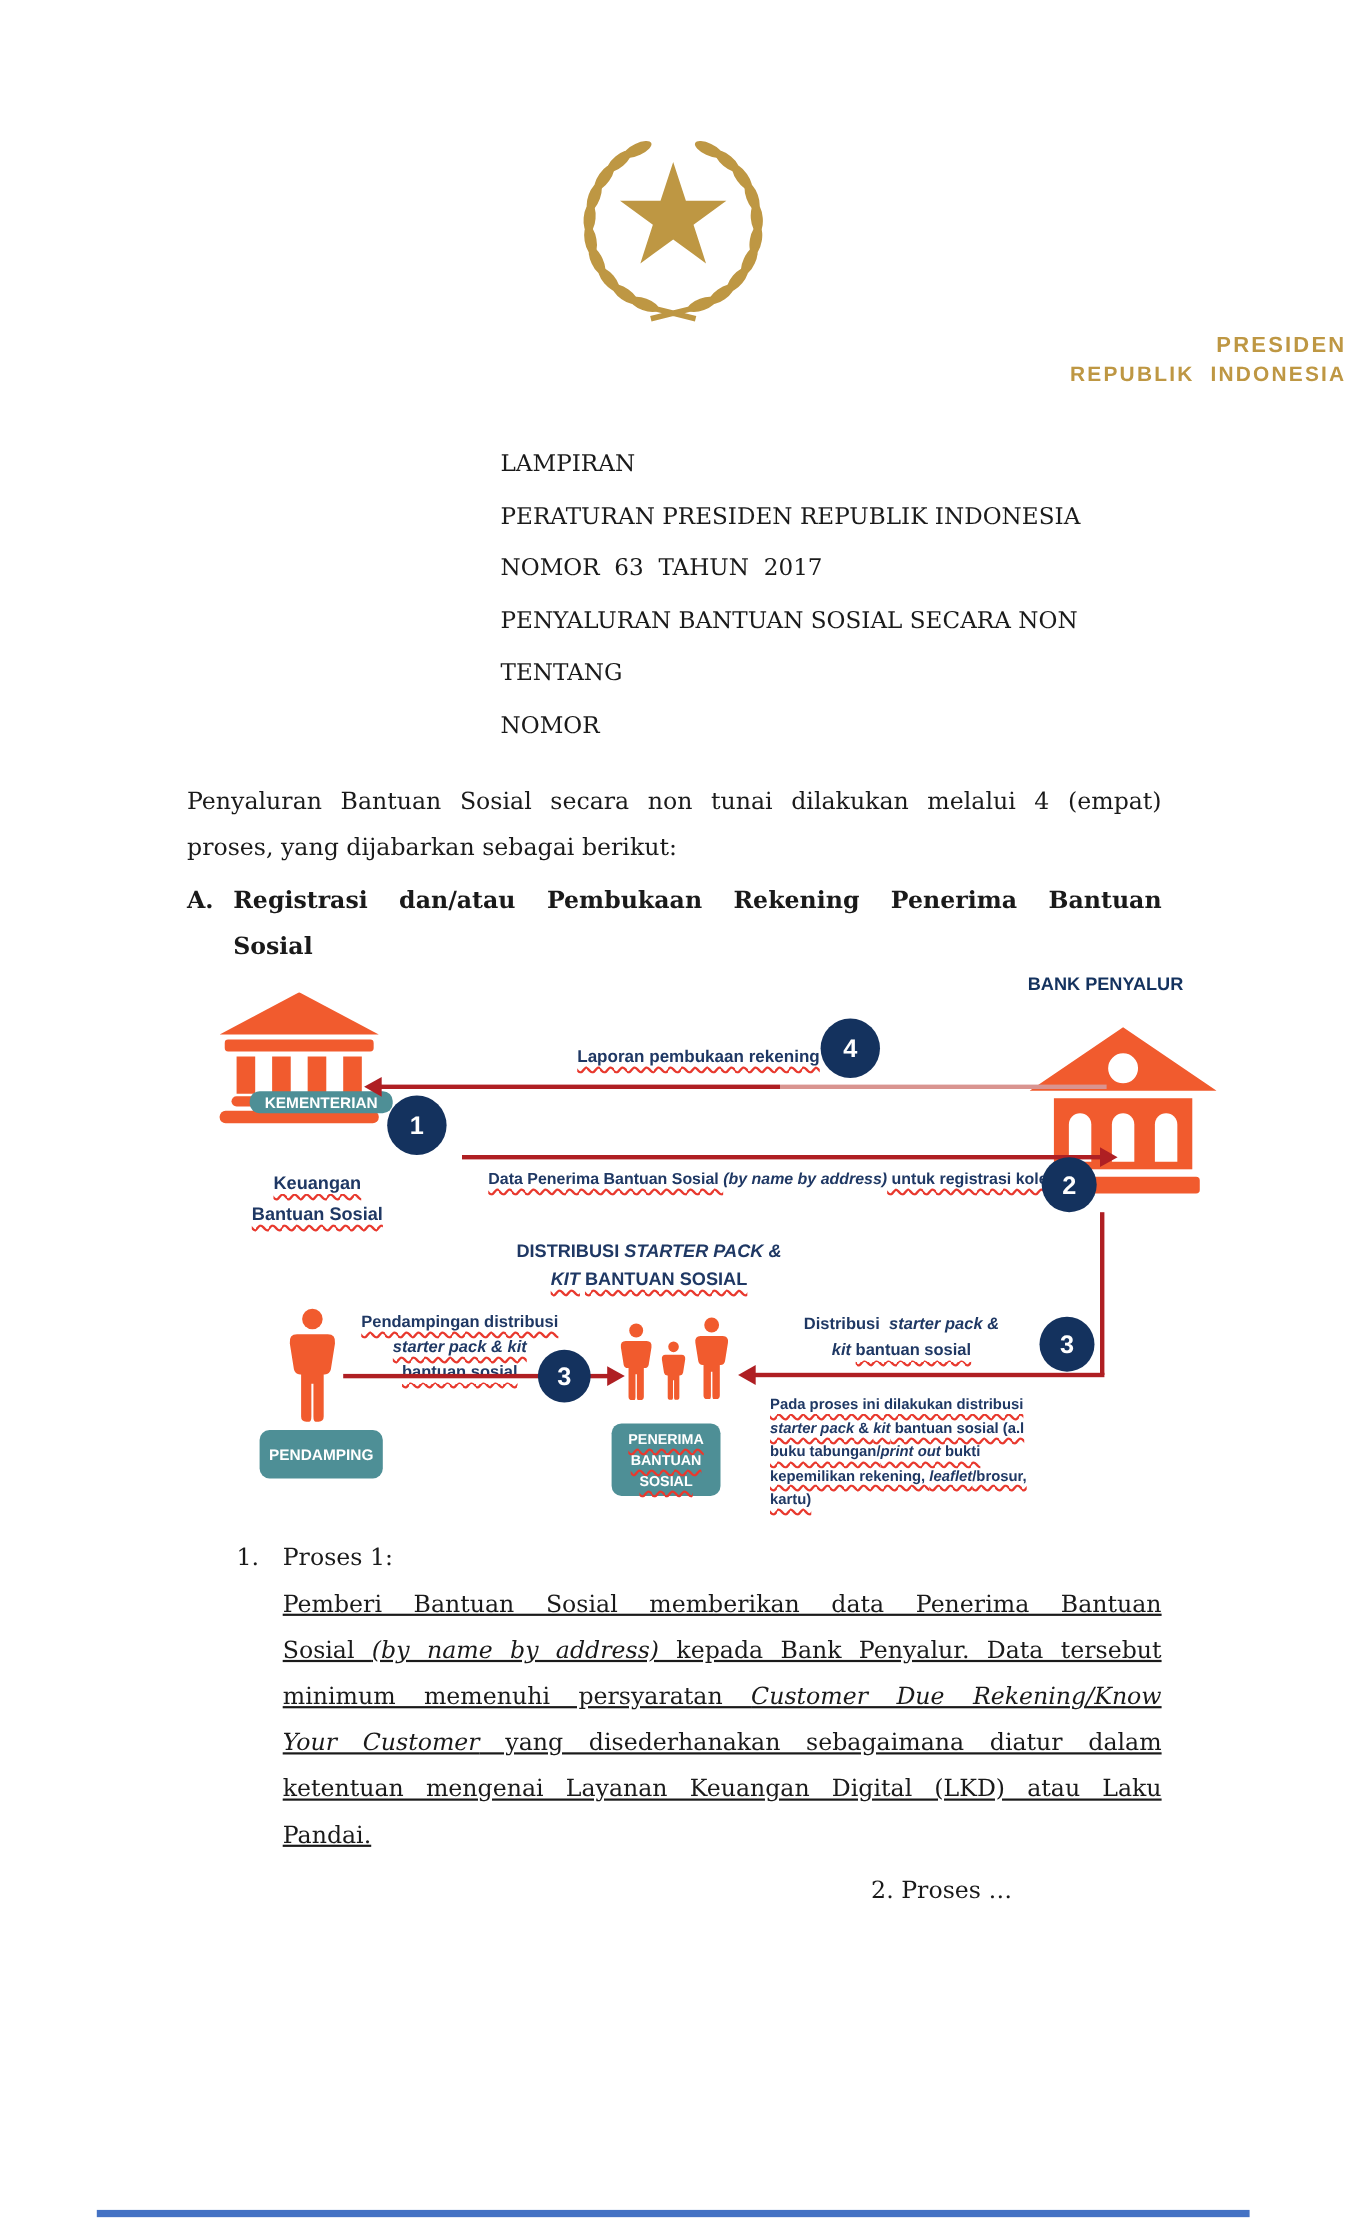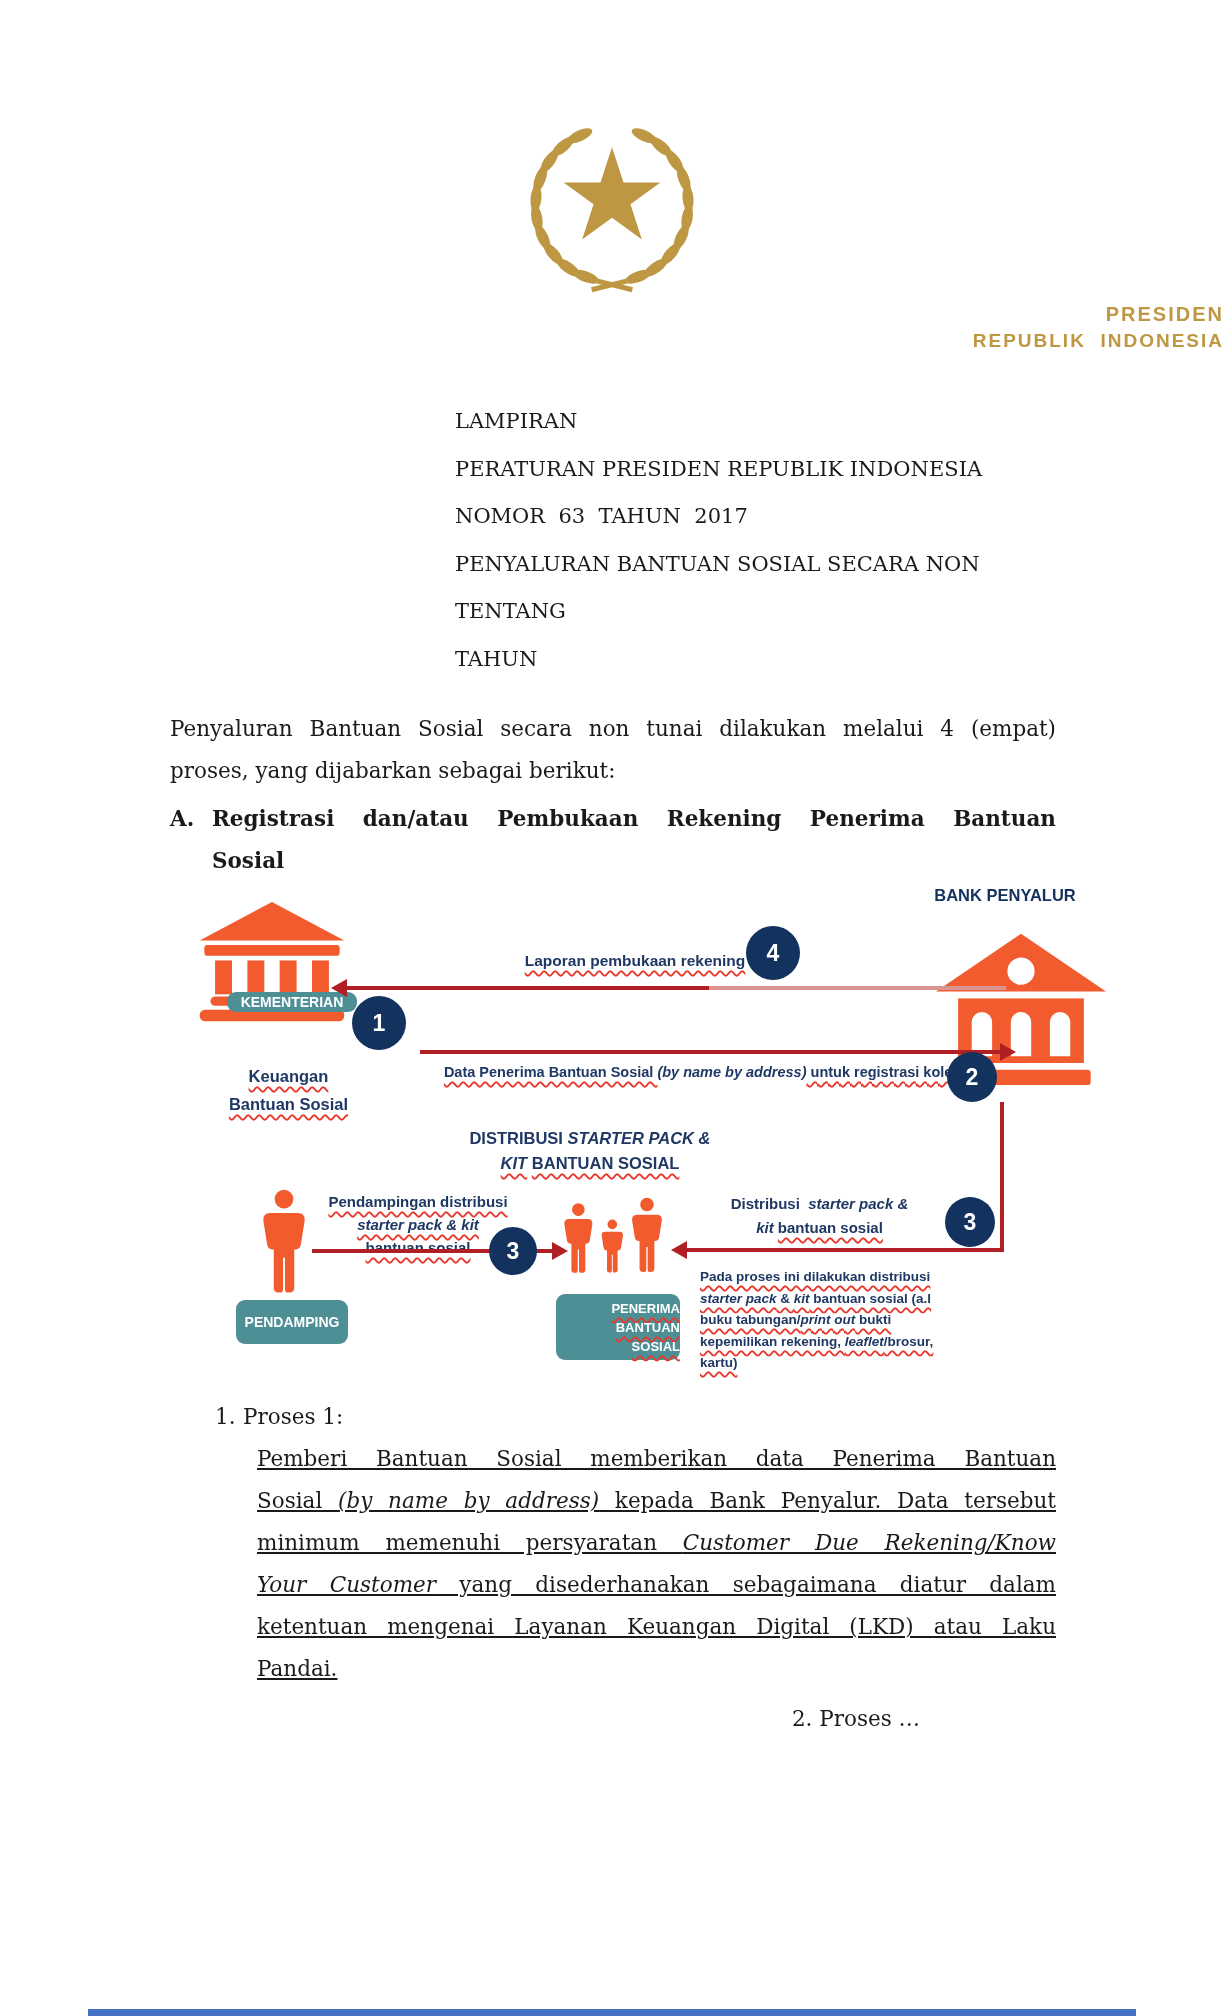--- a/index.html
+++ b/index.html
@@ -72,21 +72,21 @@
   </svg>
   <div class="abs gold-title" style="top:303px;font-size:20px;letter-spacing:2px;">PRESIDEN</div>
   <div class="abs gold-title" style="top:330px;font-size:19px;letter-spacing:2px;">REPUBLIK  INDONESIA</div>
 
   <div class="abs" style="left:455px;top:398px;width:600px;">
     <div class="lamp-line">LAMPIRAN</div>
     <div class="lamp-line">PERATURAN PRESIDEN REPUBLIK INDONESIA</div>
     <div class="lamp-line">NOMOR  63  TAHUN  2017</div>
     <div class="lamp-line">PENYALURAN BANTUAN SOSIAL SECARA NON</div>
     <div class="lamp-line">TENTANG</div>
-    <div class="lamp-line">TAHUN</div>
+    <div class="lamp-line">NOMOR</div>
   </div>
 
   <div class="abs doc" style="left:170px;top:708px;width:886px;">
       <div class="tline just"><span>Penyaluran Bantuan Sosial secara non tunai dilakukan melalui 4 (empat)</span></div>
       <div class="tline"><span>proses, yang dijabarkan sebagai berikut:</span></div>
     </div>
 
   <div class="abs doc bold" style="left:170px;top:798px;">A.</div>
   <div class="abs doc bold" style="left:212px;top:798px;width:844px;">
       <div class="tline just"><span>Registrasi dan/atau Pembukaan Rekening Penerima Bantuan</span></div>
@@ -163,40 +163,40 @@
     <defs>
       <g id="persn">
         <circle fill="#F15B2E" cx="30" cy="11" r="10"></circle>
         <path fill="#F15B2E" d="M15,26 H45 Q53,26 52,35 L48,60 Q47,65 42,65 L41,65 V106 Q41,111 36,111 H33 Q31,111 31,106 V74 H29 V106 Q29,111 27,111 H24 Q19,111 19,106 V65 H18 Q13,65 12,60 L8,35 Q7,26 15,26 Z"></path>
       </g>
     </defs>
     <use href="#persn" transform="translate(2,10) scale(0.92)"></use>
     <use href="#persn" transform="translate(58,34) scale(0.70)"></use>
     <use href="#persn" transform="translate(100,2) scale(0.98)"></use>
   </svg>
-  <div class="abs tealbox" style="left:556px;top:1294px;width:124px;height:66px;font-size:13px;line-height:19px;align-items:flex-end;">
+  <div class="abs tealbox" style="left:556px;top:1294px;width:99px;height:66px;font-size:13px;line-height:19px;">
       <div class="tline"><span class="sq">PENERIMA</span></div>
       <div class="tline"><span class="sq">BANTUAN</span></div>
       <div class="tline"><span class="sq">SOSIAL</span></div>
     </div>
 
   <div class="abs dlab ctr" style="left:702px;top:1192px;width:235px;font-size:15px;line-height:24px;">
       <div class="tline"><span>Distribusi  </span><span class="it">starter pack &amp;</span></div>
       <div class="tline"><span class="it">kit</span><span> </span><span class="sq">bantuan sosial</span></div>
     </div>
   <div class="abs dlab" style="left:700px;top:1266px;width:300px;font-size:13.5px;line-height:21.5px;">
       <div class="tline"><span class="sq">Pada proses ini dilakukan distribusi</span></div>
       <div class="tline"><span class="it sq">starter pack</span><span class="sq"> &amp; </span><span class="it sq">kit</span><span class="sq"> bantuan sosial (a.l</span></div>
       <div class="tline"><span class="sq">buku tabungan/</span><span class="it sq">print out</span><span class="sq"> bukti</span></div>
       <div class="tline"><span class="sq">kepemilikan rekening, </span><span class="it sq">leaflet</span><span class="sq">/brosur,</span></div>
       <div class="tline"><span class="sq">kartu)</span></div>
     </div>
 
   <div class="abs doc" style="left:215px;top:1396px;">1.</div>
-  <div class="abs doc" style="left:243px;top:1396px;">Proses 1:</div>
+  <div class="abs doc" style="left:257px;top:1396px;">Proses 1:</div>
   <div class="abs doc" style="left:257px;top:1438px;width:799px;text-decoration:underline;">
       <div class="tline just"><span>Pemberi Bantuan Sosial memberikan data Penerima Bantuan</span></div>
       <div class="tline just"><span>Sosial </span><span class="it">(by name by address)</span><span> kepada Bank Penyalur. Data tersebut</span></div>
       <div class="tline just"><span>minimum memenuhi persyaratan </span><span class="it">Customer Due Rekening/Know</span></div>
       <div class="tline just"><span class="it">Your Customer</span><span> yang disederhanakan sebagaimana diatur dalam</span></div>
       <div class="tline just"><span>ketentuan mengenai Layanan Keuangan Digital (LKD) atau Laku</span></div>
       <div class="tline"><span>Pandai.</span></div>
     </div>
 
   <div class="abs doc" style="left:656px;top:1698px;width:400px;text-align:center;">2. Proses …</div>

